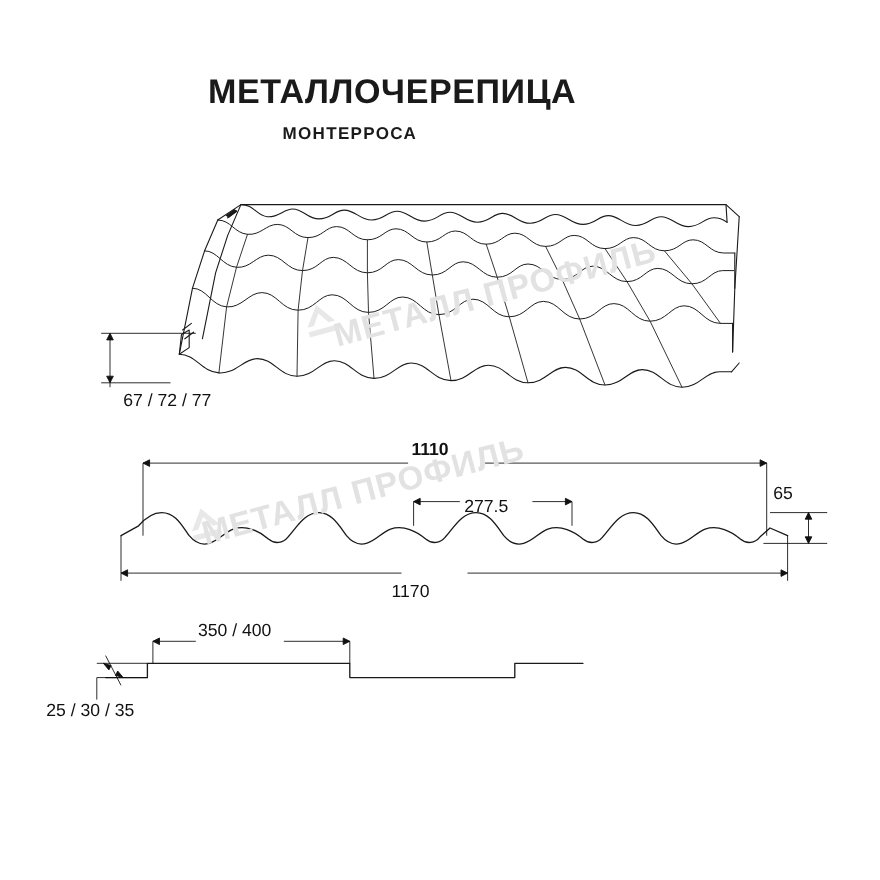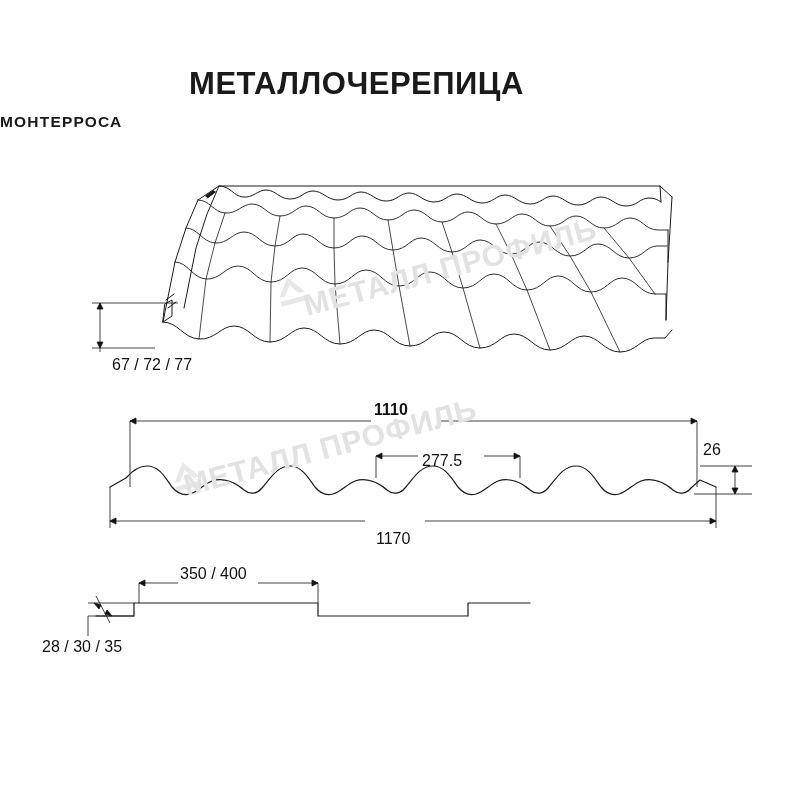--- a/index.html
+++ b/index.html
@@ -28,36 +28,37 @@
     text-align: center;
     font-size: 31px;
     font-weight: bold;
     letter-spacing: 0.5px;
     color: #1a1a1a;
   }
   .title-sub {
     position: absolute;
     left: 0; top: 113px;
     width: 636px;
+    text-align: center;
     font-size: 15.5px;
     font-weight: bold;
     letter-spacing: 1.2px;
     color: #1a1a1a;
   }
   .dim-label {
     position: absolute;
     font-size: 16px;
     color: #111111;
     white-space: nowrap;
   }
   .lbl-height   { left: 112px; top: 356px; }
   .lbl-1110     { left: 374px; top: 401px; font-weight: bold; }
   .lbl-2775     { left: 422px; top: 452px; }
   .lbl-42       { left: 703px; top: 441px; }
-  .lbl-1170     { left: 376px; top: 530px; }
+  .lbl-1170     { left: 356px; top: 530px; }
   .lbl-350400   { left: 180px; top: 565px; text-align: center; }
   .lbl-253035   { left: 42px;  top: 638px; }
   .wm {
     position: absolute;
     pointer-events: none;
     color: #e2e2e2;
     font-weight: bold;
     font-size: 30px;
     letter-spacing: 1px;
     transform: rotate(-15deg);
@@ -267,16 +268,16 @@
 
 <div class="wm wm1">МЕТАЛЛ ПРОФИЛЬ</div>
 <div class="wm wm2">МЕТАЛЛ ПРОФИЛЬ</div>
 
 <div class="title-main">МЕТАЛЛОЧЕРЕПИЦА</div>
 <div class="title-sub">МОНТЕРРОСА</div>
 
 <div class="dim-label lbl-height">67 / 72 / 77</div>
 <div class="dim-label lbl-1110">1110</div>
 <div class="dim-label lbl-2775">277.5</div>
-<div class="dim-label lbl-42">26</div>
+<div class="dim-label lbl-42">65</div>
 <div class="dim-label lbl-1170">1170</div>
 <div class="dim-label lbl-350400">350 / 400</div>
-<div class="dim-label lbl-253035">28 / 30 / 35</div>
+<div class="dim-label lbl-253035">25 / 30 / 35</div>
 
 </body></html>

